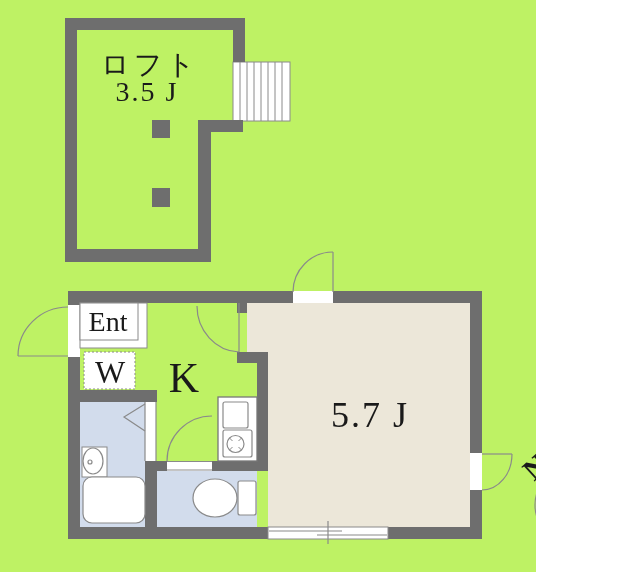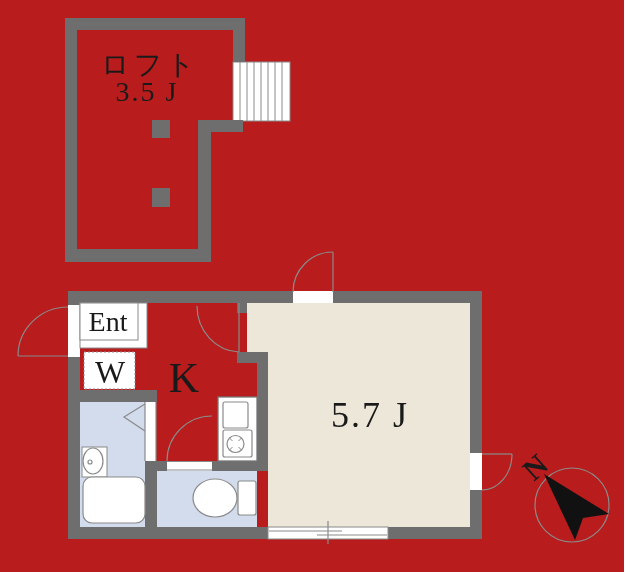--- a/index.html
+++ b/index.html
@@ -1,16 +1,16 @@
 <!DOCTYPE html>
 <html style="--wall: #6e6e6e; --wet: #d2dcec; --floor: #ece7d9; --line: #8a8a8a; --needle: #111111;"><head>
 <meta charset="utf-8">
 <style>
   html,body{margin:0;padding:0;background:#ffffff;}
-  #stage{position:relative;width:624px;height:572px;background:#b91c1c;overflow:hidden;
+  #stage{position:relative;width:536px;height:572px;background:#bef264;overflow:hidden;
          font-family:"Liberation Serif","DejaVu Serif",serif;}
   svg{display:block;}
   .wall{fill:var(--wall);}
   .thinline{stroke:var(--line);stroke-width:1.2;fill:none;}
   .fixture{fill:#ffffff;stroke:var(--line);stroke-width:1.2;}
   .gap{fill:#ffffff;}
   .label{fill:#1a1a1a;}
 </style>
 </head>
 <body>

